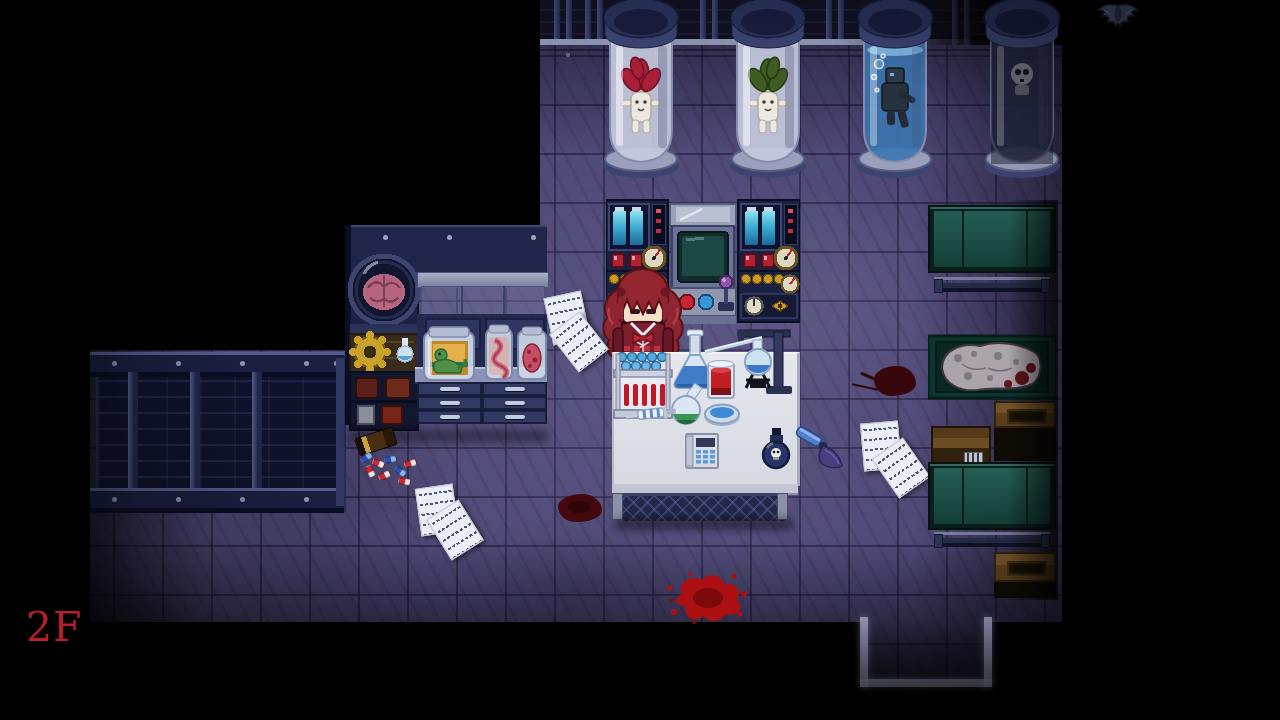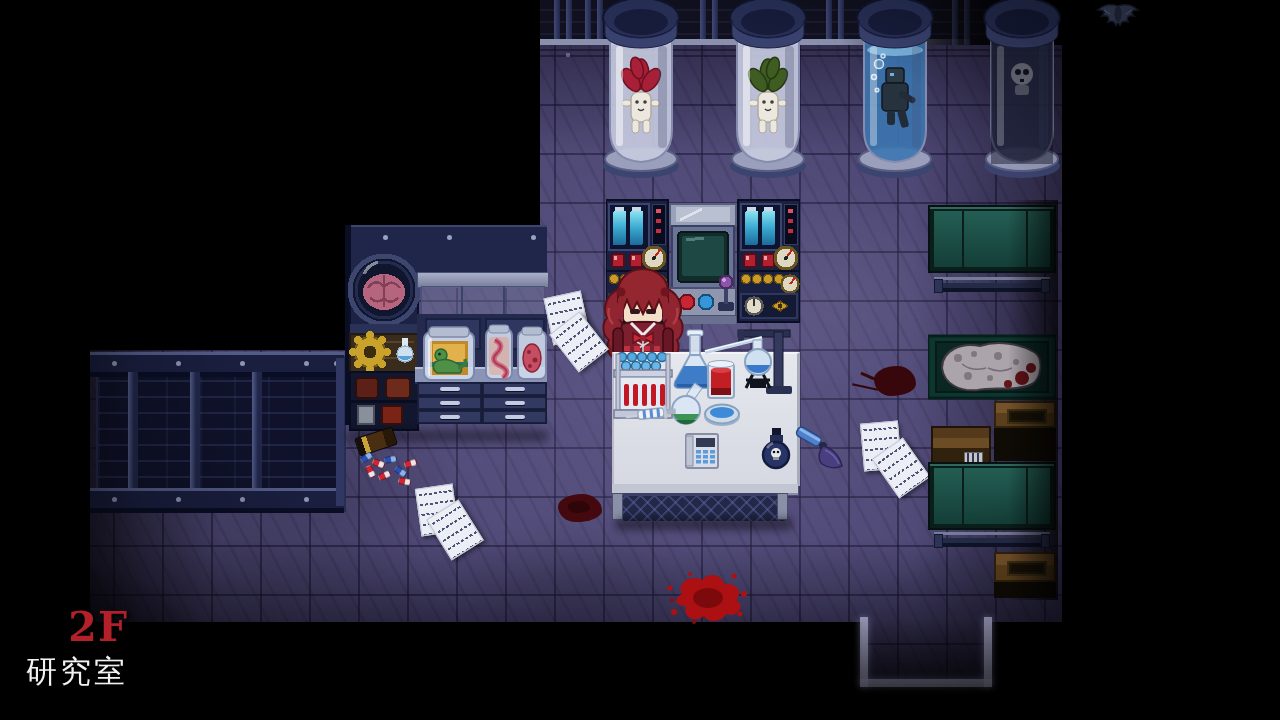--- a/index.html
+++ b/index.html
@@ -118,21 +118,21 @@
     background-image:repeating-linear-gradient(90deg,transparent 0 2px,#39406a 2px 4px,transparent 4px 5px);}
 
   
   #vignette{inset:0;pointer-events:none;background:
     radial-gradient(ellipse 880px 620px at 655px 320px,transparent 48%,rgba(0,0,0,.42) 78%,rgba(0,0,0,.78) 100%),
     linear-gradient(to bottom,transparent 86%,rgba(0,0,0,.72) 99%),
     linear-gradient(to right,rgba(0,0,0,.45),transparent 11%,transparent 87%,rgba(0,0,0,.5)),
     radial-gradient(320px 220px at 30px 710px,rgba(0,0,0,.85),transparent 70%);}
   #hud{left:26px;top:606px;z-index:10;font-family:"DejaVu Serif","Liberation Serif",serif;
     text-shadow:2px 2px 3px rgba(0,0,0,.95);}
-  #hud-floor{font-size:41px;font-weight:bold;line-height:1.05;letter-spacing:1px;text-align:right;}
+  #hud-floor{font-size:41px;font-weight:normal;line-height:1.05;letter-spacing:1px;}
   #hud-room{font-size:31px;margin-top:2px;letter-spacing:3px;}
 </style>
 </head>
 <body>
 
 <div id="stage">
 
   <div id="wall-top" class="abs">
     <div class="abs pipe" style="left:14px"></div>
     <div class="abs pipe" style="left:26px"></div>
@@ -694,16 +694,15 @@
   <svg class="abs" style="left:1094px;top:2px" width="48" height="30" viewBox="0 0 48 30">
     <path d="M24,4 C18,2 10,2 4,8 C10,8 12,10 8,14 C14,13 16,15 14,20 C19,18 21,20 22,24 C23,20 25,20 26,24 C27,20 29,18 34,20 C32,15 34,13 40,14 C36,10 38,8 44,8 C38,2 30,2 24,4 Z" fill="#3c4662" stroke="#1c2236" stroke-width="1.5"></path>
     <ellipse cx="24" cy="12" rx="3.5" ry="8" fill="#262c44"></ellipse>
     <path d="M10,8 L16,12 M38,8 L32,12" stroke="#6a7492" stroke-width="1"></path>
   </svg>
 
   <div id="vignette" class="abs"></div>
 
   <div id="hud" class="abs">
     <div id="hud-floor" style="color: rgb(179, 32, 42);">2F</div>
-    <div id="hud-room" style="color: rgb(242, 242, 242);">研究室</div>
   </div>
 
 </div>
 
 </body></html>

